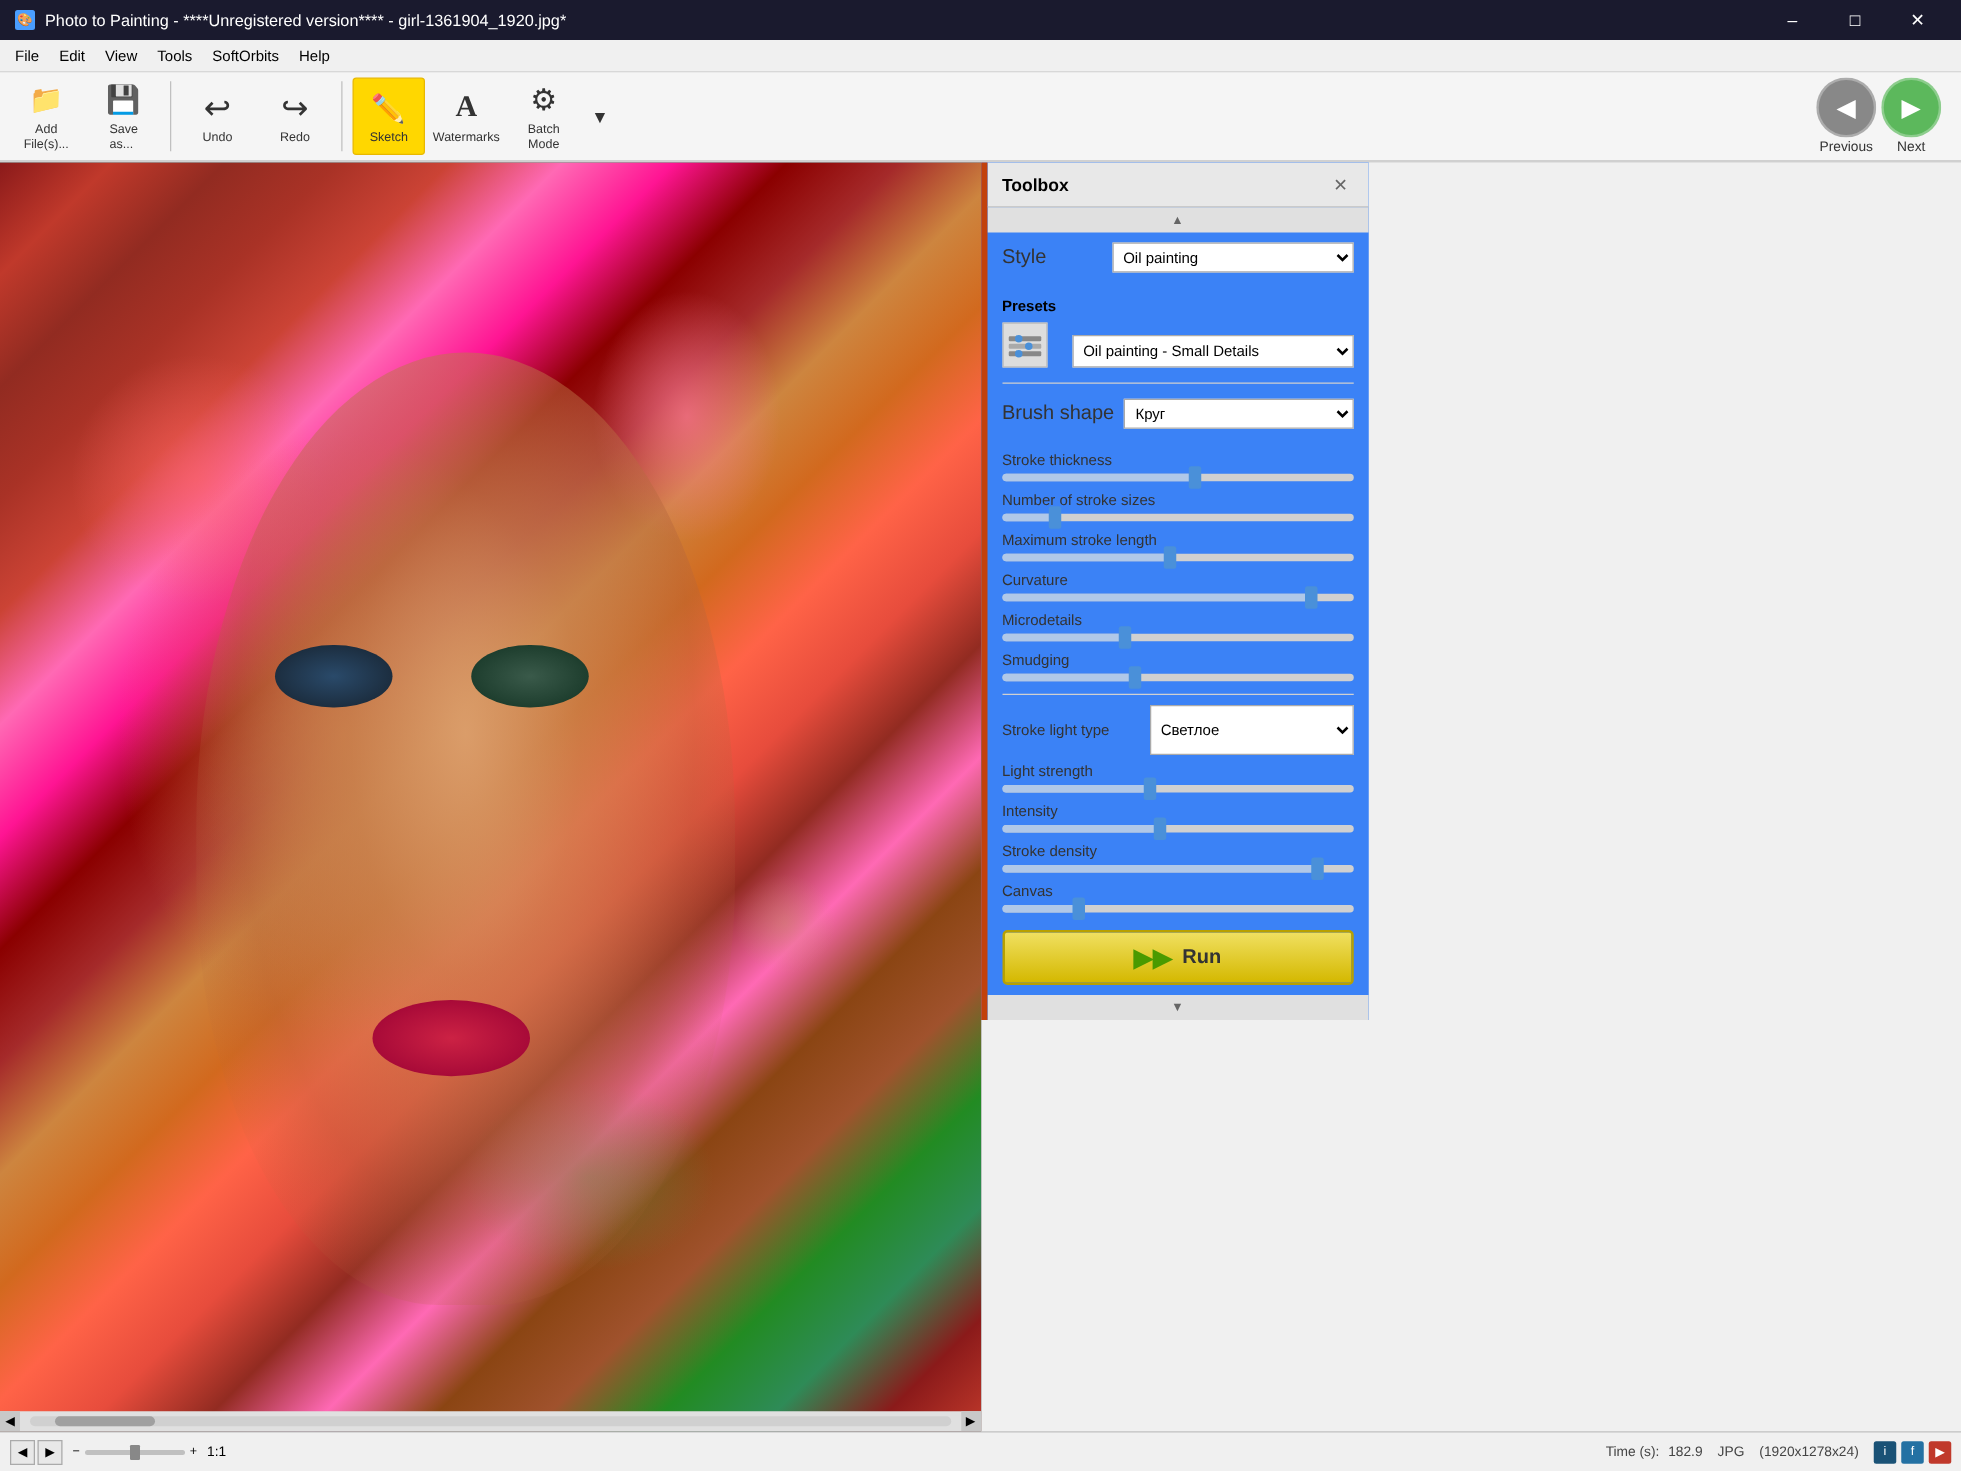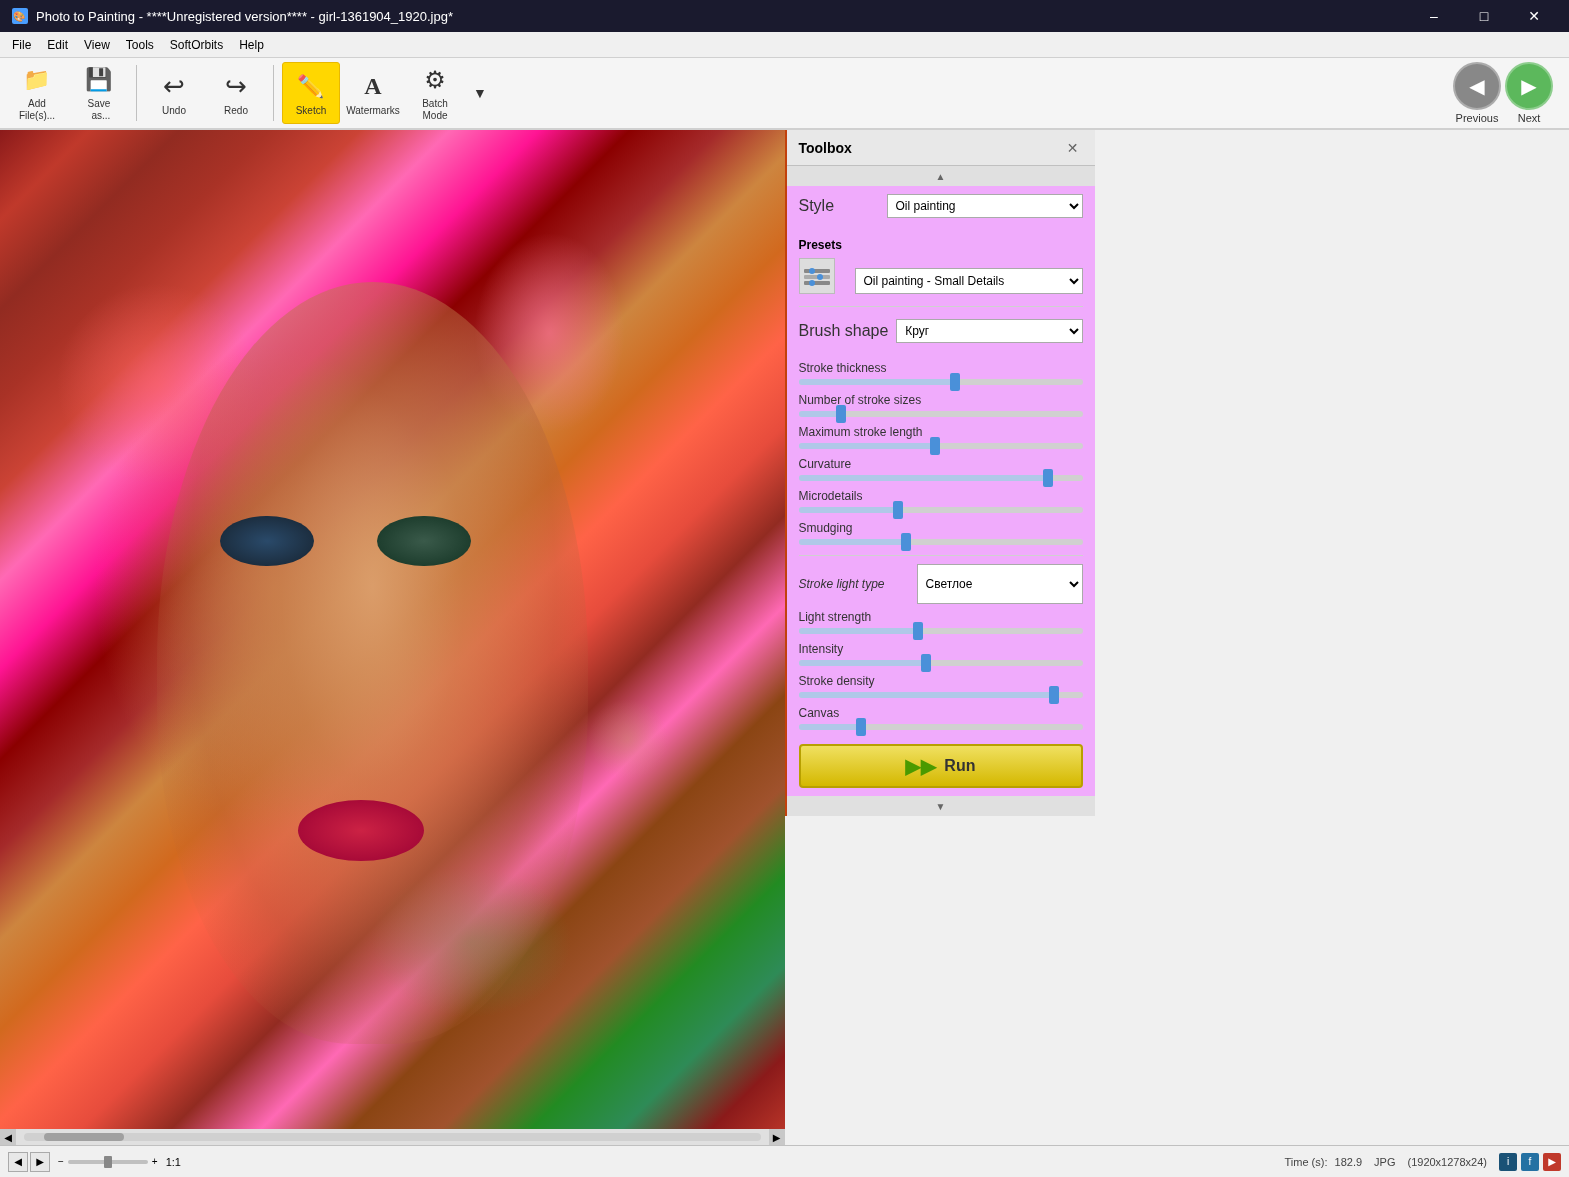--- a/index.html
+++ b/index.html
@@ -188,22 +188,22 @@
       display: flex;
       align-items: center;
       justify-content: center;
       cursor: pointer;
       font-size: 10px;
     }
 
     
     .toolbox-panel {
       width: 310px;
-      background: #f0abfc;
-      border-left: 2px solid #c2410c;
+      background: #3b82f6;
+      border-left: 5px solid #c2410c;
       display: flex;
       flex-direction: column;
       overflow-y: auto;
       overflow-x: hidden;
     }
     .toolbox-header {
       display: flex;
       align-items: center;
       justify-content: space-between;
       padding: 8px 12px;
@@ -295,21 +295,21 @@
       cursor: pointer;
     }
 
     
     .stroke-type-row {
       display: flex;
       align-items: center;
       padding: 4px 12px;
       gap: 8px;
     }
-    .stroke-type-label { font-size: 12px; color: #333; min-width: 110px; font-style: italic; }
+    .stroke-type-label { font-size: 12px; color: #333; min-width: 110px; }
     .stroke-type-select {
       flex: 1;
       height: 40px;
       border: 1px solid #aaa;
       background: white;
       font-size: 12px;
       padding: 0 4px;
     }
 
     
@@ -414,21 +414,21 @@
   <span class="menu-item">Help</span>
 </div>
 
 <div class="toolbar">
   <button class="toolbar-btn">
     <div class="toolbar-icon">📁</div>
     <span style="font-size:10px;text-align:center;line-height:1.2;">Add<br>File(s)...</span>
   </button>
   <button class="toolbar-btn">
     <div class="toolbar-icon">💾</div>
-    <span style="font-size:10px;text-align:right;line-height:1.2;">Save<br>as...</span>
+    <span style="font-size:10px;text-align:left;line-height:1.2;">Save<br>as...</span>
   </button>
   <div class="toolbar-divider"></div>
   <button class="toolbar-btn">
     <div class="toolbar-icon" style="font-size:26px;">↩</div>
     <span style="font-size:10px;">Undo</span>
   </button>
   <button class="toolbar-btn">
     <div class="toolbar-icon" style="font-size:26px;">↪</div>
     <span style="font-size:10px;">Redo</span>
   </button>

